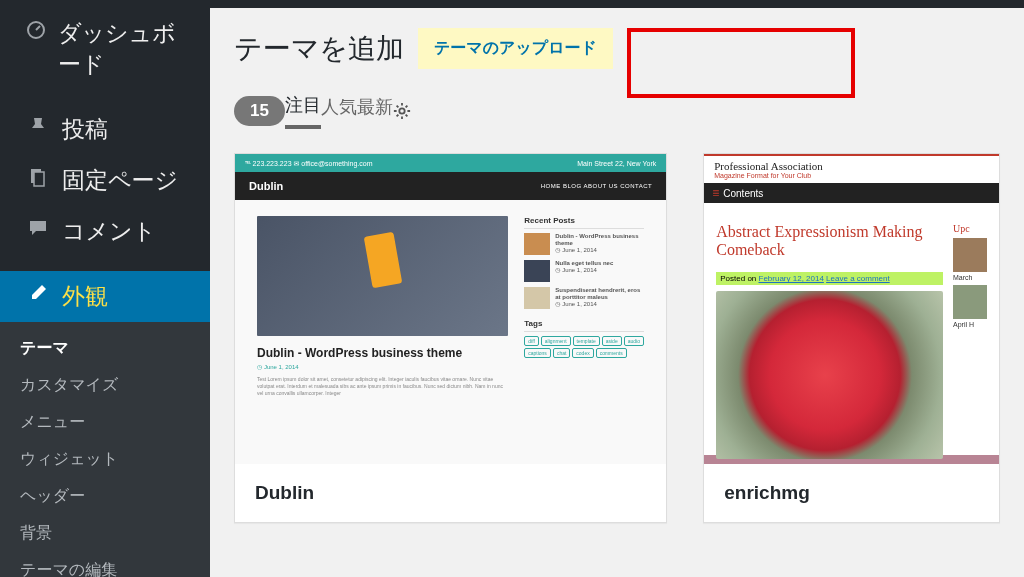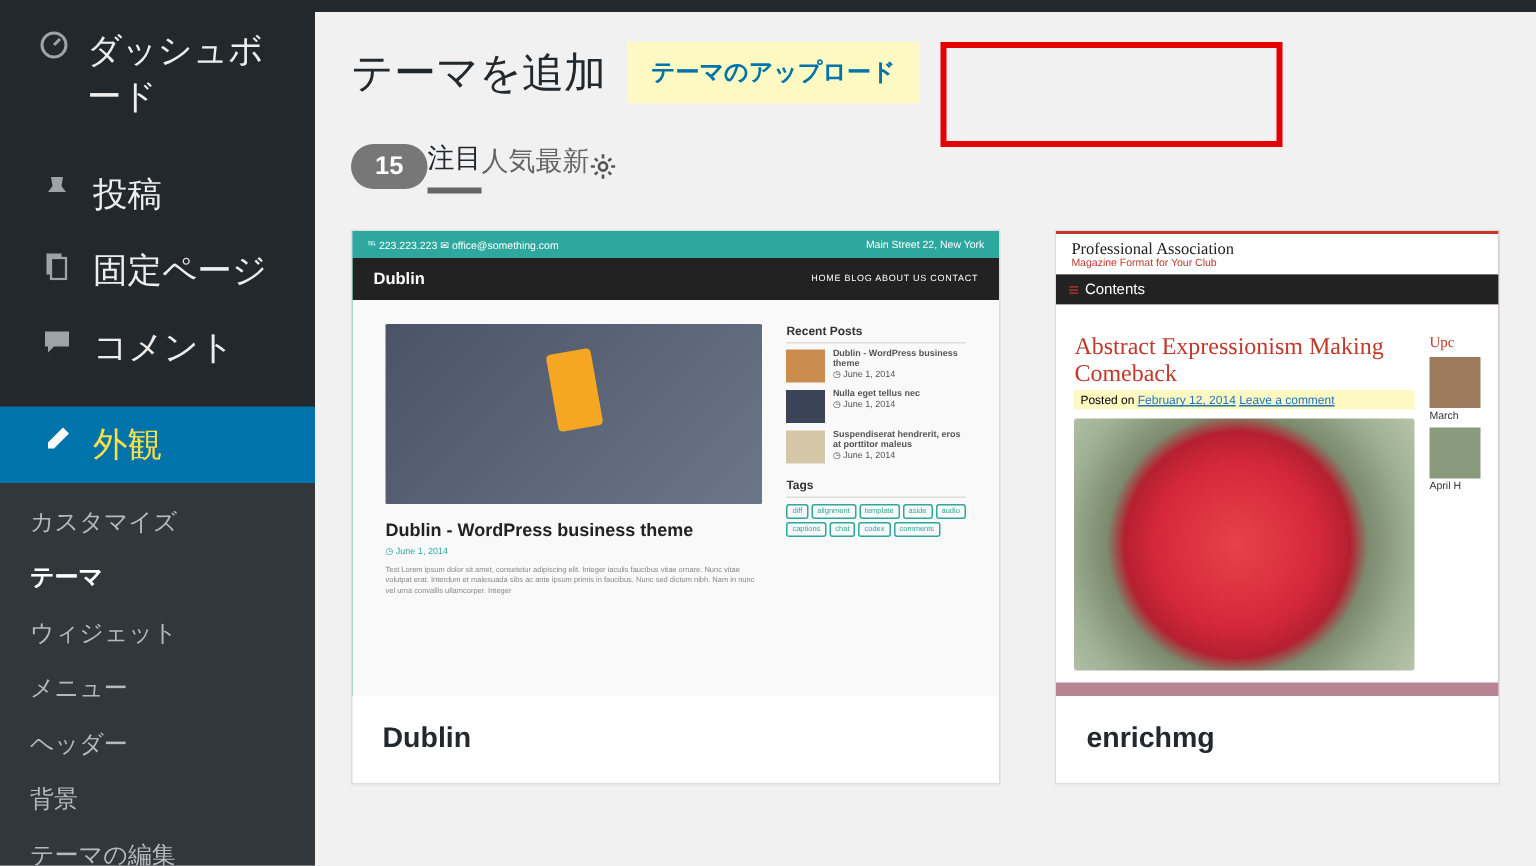--- a/index.html
+++ b/index.html
@@ -57,21 +57,21 @@
     .dub-tag{border:1px solid #2ea89f;color:#2ea89f;font-size:5px;padding:1px 3px;border-radius:2px}
     
     .enr-top{background:#fff;border-top:2px solid #c0392b;padding:4px 10px}
     .enr-brand{font-size:11px;color:#222;font-family:serif}
     .enr-sub{font-size:7px;color:#c0392b}
     .enr-contents{background:#222;color:#fff;font-size:10px;padding:3px 8px;display:flex;align-items:center;gap:4px}
     .enr-contents .bars{color:#c0392b;font-size:12px}
     .enr-body{background:#fff;padding:20px 12px;display:flex;gap:10px;height:calc(100% - 58px)}
     .enr-main{flex:1}
     .enr-headline{font-size:16px;color:#c0392b;font-family:serif;line-height:1.1}
-    .enr-meta{font-size:8px;background:#fef9c3;padding:2px 4px;margin-top:2px}
+    .enr-meta{font-size:8px;background:#bef264;padding:2px 4px;margin-top:14px}
     .enr-meta .lnk{color:#1e73be;text-decoration:underline}
     .enr-art{margin-top:6px;height:168px;background:radial-gradient(circle at 48% 50%,#e8414b 0%,#d4283a 38%,#b52030 52%,#7c8a6e 60%,#9eb094 80%,#b8c4aa 100%);border-radius:2px}
     .enr-side{width:34px}
     .enr-side-title{font-size:10px;color:#c0392b;font-family:serif}
     .enr-thumb{width:34px;height:34px;background:#9b7b5c;margin-top:4px}
     .enr-thumb.e2{background:#8a9a7c}
     .enr-cap{font-size:7px;color:#333;margin-top:2px}
     svg{display:block}
   </style>
 </head>
@@ -120,24 +120,24 @@
     <div style="height:14px"></div>
     <div class="side-item active">
       <span class="ic">
         <svg width="20" height="20" viewBox="0 0 20 20">
             <path d="M14 2 L18 6 L8 16 L4 16 L4 12 Z" fill="currentColor"></path>
           </svg>
       </span>
       <span>外観</span>
     </div>
     <div class="sub-menu">
+      <div class="sub-item current">テーマ</div>
       <div class="sub-item">カスタマイズ</div>
-      <div class="sub-item current">テーマ</div>
+      <div class="sub-item">メニュー</div>
       <div class="sub-item">ウィジェット</div>
-      <div class="sub-item">メニュー</div>
       <div class="sub-item">ヘッダー</div>
       <div class="sub-item">背景</div>
       <div class="sub-item">テーマの編集</div>
     </div>
   </div>
 
   <div class="content">
     <div class="page-title-row">
       <h1 class="page-title">テーマを追加</h1>
       <button class="upload-btn">テーマのアップロード</button>

